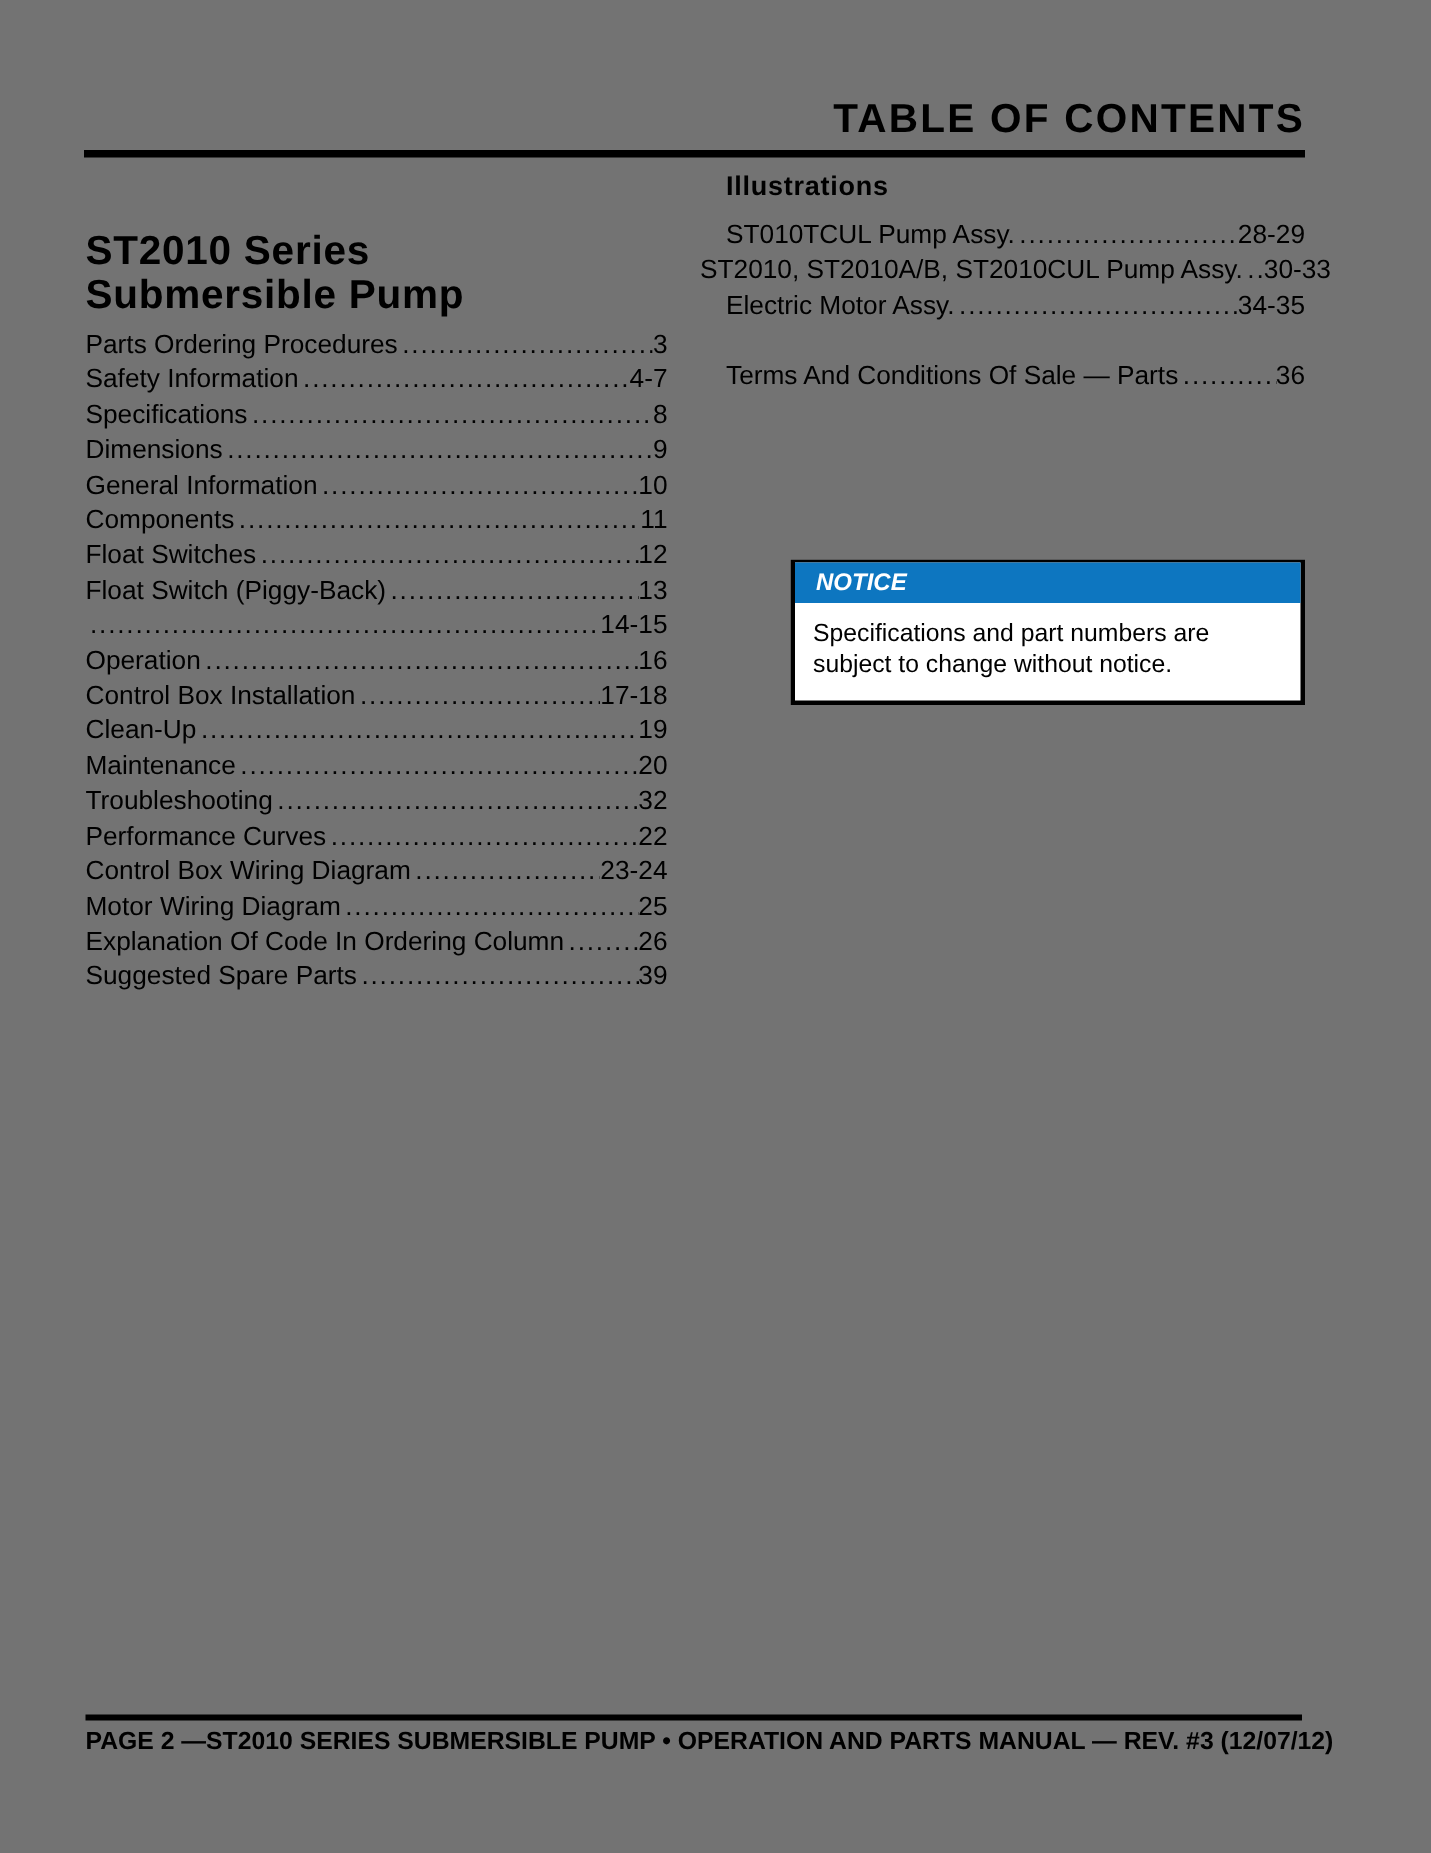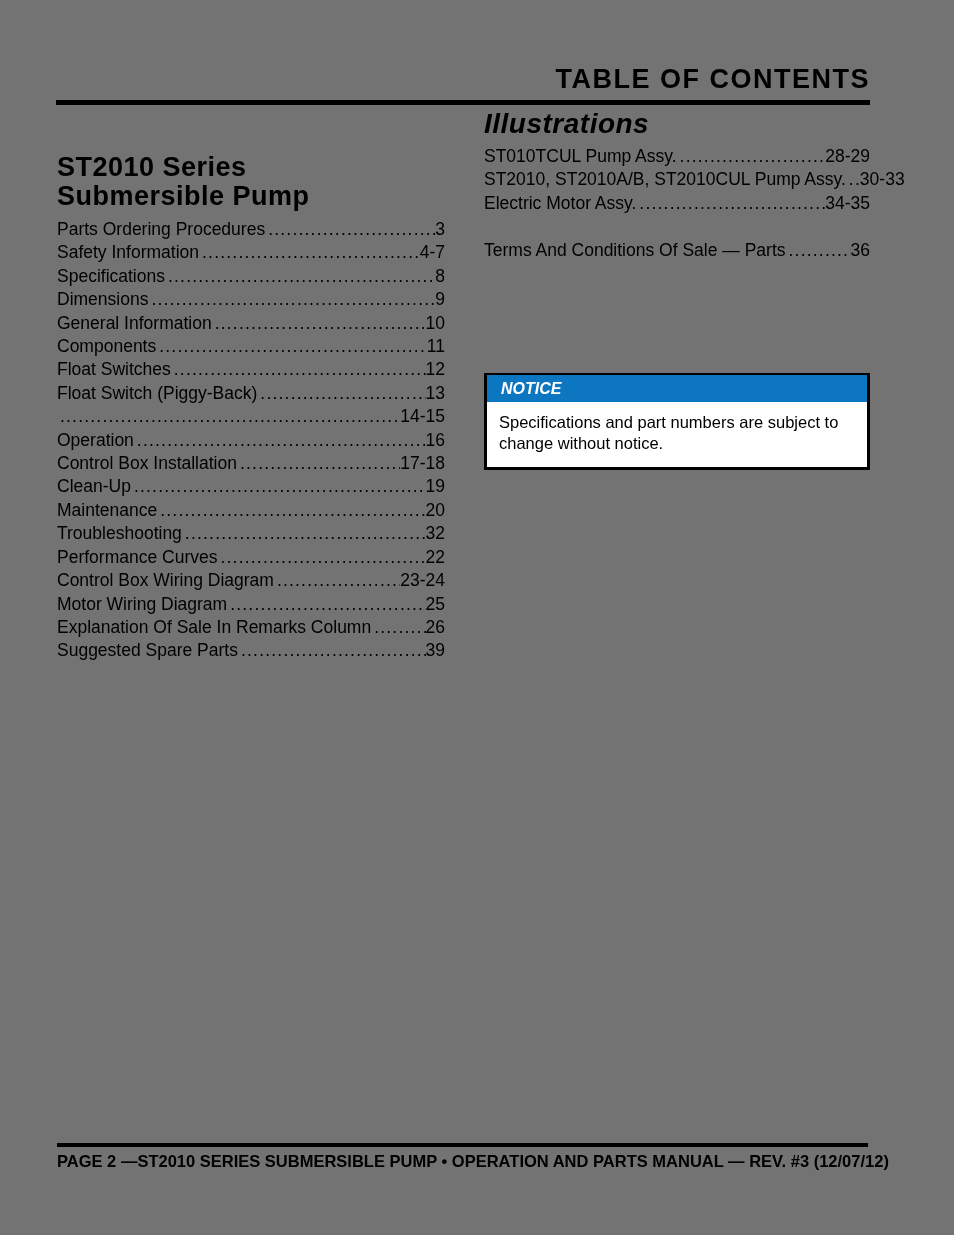--- a/index.html
+++ b/index.html
@@ -15,39 +15,39 @@
     position:absolute; top:100px; left:56px; width:814px; height:5px; background:#000;
   }
   .col-left  { position:absolute; left:57px;  top:111px; width:388px;margin-top:42px; }
   .col-right { position:absolute; left:484px; top:111px; width:386px; }
 
   .doc-title {
     font-size:27px; line-height:29px; font-weight:bold; letter-spacing:0.5px;
     margin:0 0 7px 0;
   }
   .sec-title {
-    font-size:28px; line-height:26px; font-weight:bold; letter-spacing:0.5px;
+    font-size:18px; line-height:26px; font-weight:bold; letter-spacing:0.5px;
     margin:0 0 8px 0;
-    font-style:italic;
   }
   .toc-row {
     display:flex; align-items:baseline;
-    font-size:17.5px; line-height:23.4px; white-space:nowrap;
+    font-size:17.5px; line-height:23.4px; white-space:nowrap;justify-content:center;
   }
   .toc-row .lbl { flex:0 0 auto; }
   .toc-row .dots {
     flex:1 1 auto; overflow:hidden; white-space:nowrap;
     letter-spacing:1.2px; padding:0 3px; min-width:8px;
   }
   .toc-row .pg { flex:0 0 auto; }
   .terms-row { margin-top:24px; }
 
   .notice-box {
     margin-top:110px; border:3px solid #000; border-top-width:2px;
     background:#fff;
+    margin-left:43px;
   }
   .notice-header {
     color:#fff; font-weight:bold; font-style:italic;
     font-size:16px; line-height:19px; padding:4px 10px 4px 14px;
   }
   .notice-body {
     font-size:16.5px; line-height:21px; padding:10px 14px 13px 12px;
   }
 
   .footer-rule {
@@ -150,21 +150,21 @@
           <span class="lbl">Control Box Wiring Diagram</span>
           <span class="dots">........................................................................................................................</span>
           <span class="pg">23-24</span>
         </div>
       <div class="toc-row">
           <span class="lbl">Motor Wiring Diagram</span>
           <span class="dots">........................................................................................................................</span>
           <span class="pg">25</span>
         </div>
       <div class="toc-row">
-          <span class="lbl">Explanation Of Sale In Remarks Column</span>
+          <span class="lbl">Explanation Of Code In Ordering Column</span>
           <span class="dots">........................................................................................................................</span>
           <span class="pg">26</span>
         </div>
       <div class="toc-row">
           <span class="lbl">Suggested Spare Parts</span>
           <span class="dots">........................................................................................................................</span>
           <span class="pg">39</span>
         </div>
     </div>
   </div>

